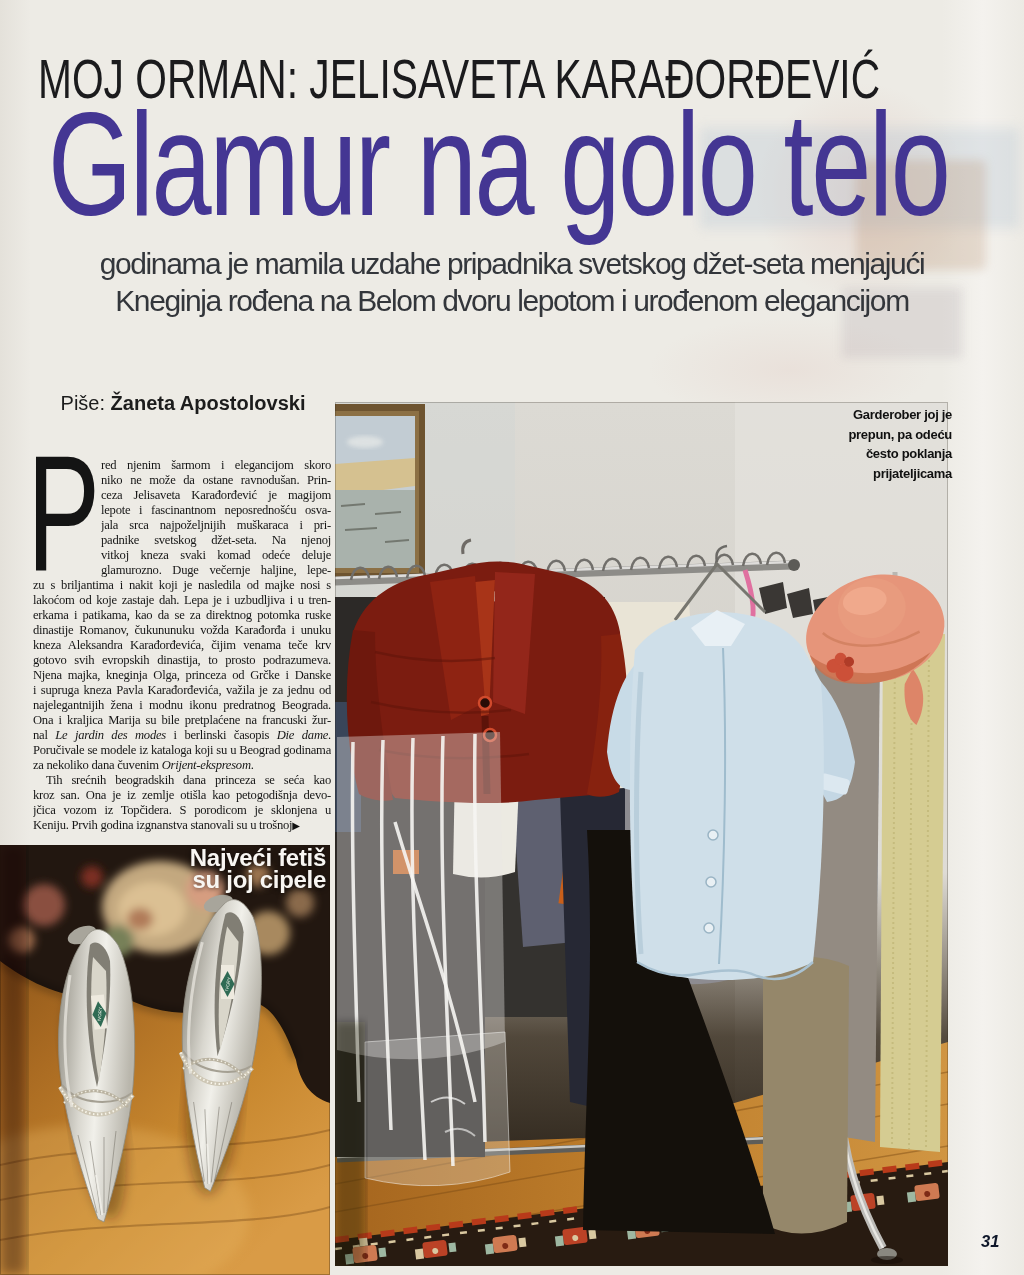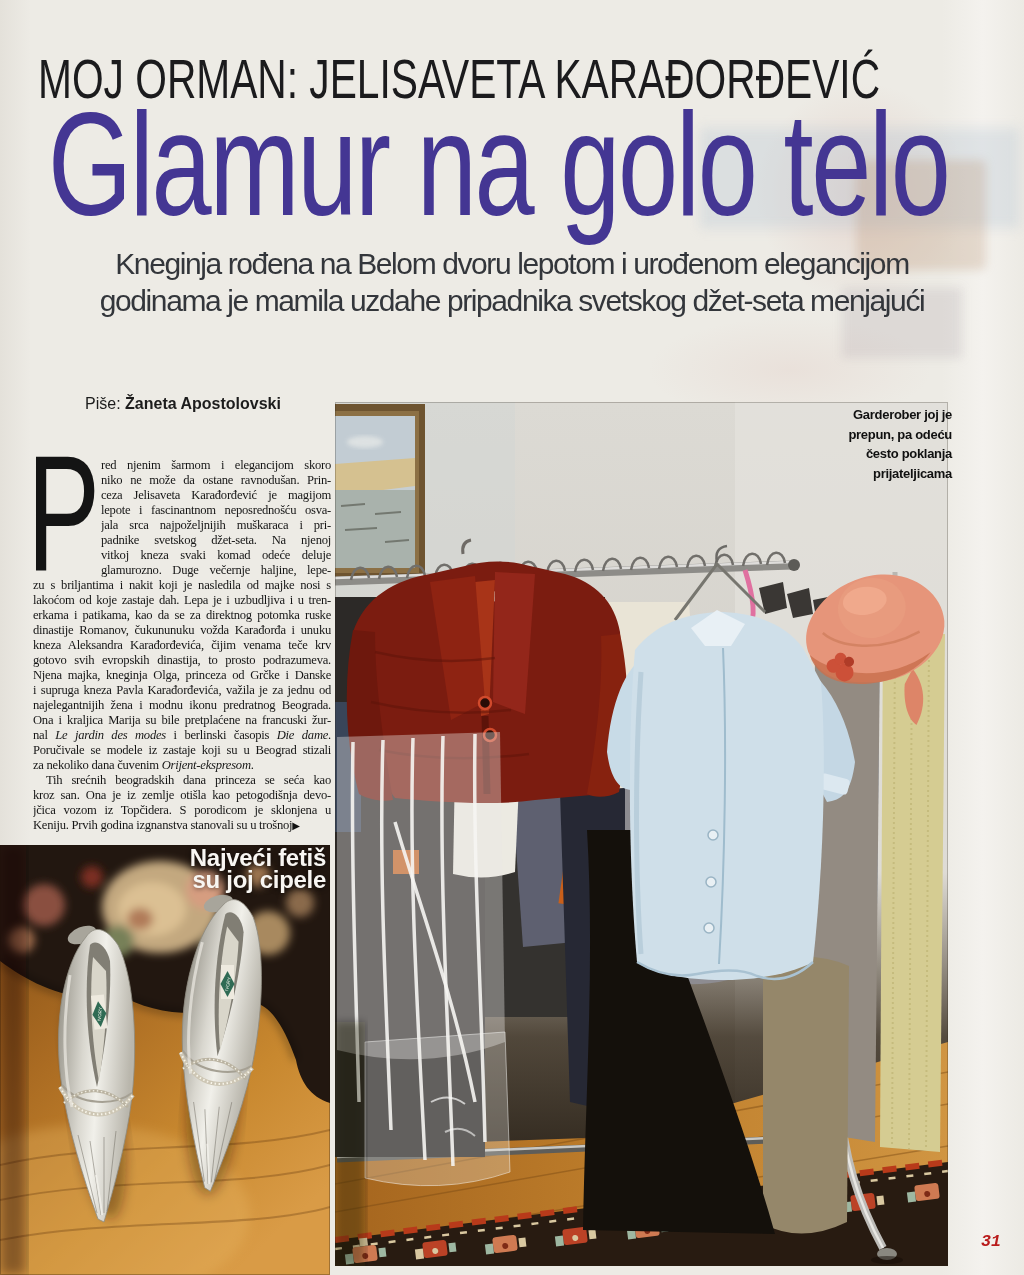--- a/index.html
+++ b/index.html
@@ -21,21 +21,21 @@
   #ghost-pink2{left:600px;top:300px;width:380px;height:140px;
     background:radial-gradient(closest-side, rgba(205,150,140,0.12), rgba(205,150,140,0) 75%);}
   
   #kicker{left:38px;top:52px;font-size:55px;line-height:1;color:var(--c-kicker);
     transform:scaleX(0.74);transform-origin:left top;white-space:nowrap;z-index:2;letter-spacing:0;}
   #headline{left:48px;top:92px;font-size:146px;line-height:1;color:var(--c-headline);
     transform:scaleX(0.74);transform-origin:left top;white-space:nowrap;letter-spacing:-3px;z-index:2;}
   #lede{left:20px;top:246px;width:984px;text-align:center;z-index:2;color:var(--c-lede);}
   #lede .ledeln{height:36.5px;line-height:36.5px;font-size:30px;letter-spacing:-1.4px;}
   
-  #byline{left:35px;top:394px;width:296px;text-align:center;font-size:16px;line-height:19px;color:#1c1c1c;z-index:2;}
+  #byline{left:35px;top:394px;width:296px;text-align:center;font-size:20px;line-height:19px;color:#1c1c1c;z-index:2;}
   #byline b{font-weight:bold;}
   
   #article{left:33px;top:452px;width:298px;z-index:2;color:var(--c-body);
     font-family:"Liberation Serif", serif;font-size:12.6px;letter-spacing:-0.25px;margin-top:6px;}
   .bl{height:15px;line-height:15px;text-align:justify;text-align-last:justify;overflow:hidden;white-space:nowrap;white-space:normal;}
   .bl.ind{margin-left:68px;}
   .bl.left{text-align-last:left;}
   .bl.pind{text-indent:13px;}
   .bl i{font-style:italic;}
   .flexline{display:flex;align-items:center;text-align:left;}
@@ -43,38 +43,38 @@
   #dropcap{left:27px;top:449px;z-index:2;}
   
   #rack-photo{left:335px;top:402px;width:613px;height:864px;overflow:hidden;z-index:1;background:#d8d6d0;}
   #shoes-photo{left:0;top:845px;width:330px;height:430px;overflow:hidden;z-index:1;background:#a8661e;}
   
   #rack-caption{right:72px;top:405px;width:160px;text-align:right;z-index:3;color:var(--c-caption-dark);}
   #rack-caption .capl{font-size:13px;line-height:19.5px;font-weight:bold;letter-spacing:-0.3px;}
   #shoes-caption{right:698px;top:847px;width:150px;text-align:right;z-index:3;color:var(--c-caption-light);
     text-shadow:0 1px 5px rgba(0,0,0,0.55);}
   #shoes-caption .capl{font-size:24px;line-height:21.5px;font-weight:bold;letter-spacing:-0.3px;}
-  #page-number{left:981px;top:1232px;z-index:3;font-family:Liberation Mono, monospace;
-    font-style:italic;font-weight:bold;font-size:16.5px;color:#b91c1c;text-align:center;}
+  #page-number{left:981px;top:1232px;z-index:3;font-family:Liberation Sans, sans-serif;
+    font-style:italic;font-weight:bold;font-size:16.5px;color:#0f172a;text-align:center;}
 </style>
 </head>
 <body>
 
 <div class="ghost" id="ghost-pink1"></div>
 <div class="ghost" id="ghost-blue"></div>
 <div class="ghost" id="ghost-text1"></div>
 <div class="ghost" id="ghost-text2"></div>
 <div class="ghost" id="ghost-pink2"></div>
 
 <div class="abs" id="kicker">MOJ ORMAN: JELISAVETA KARAĐORĐEVIĆ</div>
 <div class="abs" id="headline">Glamur na golo telo</div>
 
 <div class="abs" id="lede">
+    <div class="ledeln">godinama je mamila uzdahe pripadnika svetskog džet-seta menjajući</div>
     <div class="ledeln">Kneginja rođena na Belom dvoru lepotom i urođenom elegancijom</div>
-    <div class="ledeln">godinama je mamila uzdahe pripadnika svetskog džet-seta menjajući</div>
   </div>
 
 <div class="abs" id="byline">
   <div><span>Piše:</span> <b>Žaneta Apostolovski</b></div>
 </div>
 
 <svg class="abs" id="dropcap" width="78" height="126">
   <text x="0" y="121" font-family="Liberation Sans, sans-serif" font-size="166" fill="#141414" transform="scale(0.66,1)">P</text>
 </svg>
 
@@ -95,21 +95,21 @@
       <div class="bl">erkama i patikama, kao da se za direktnog potomka ruske</div>
       <div class="bl">dinastije Romanov, čukununuku vožda Karađorđa i unuku</div>
       <div class="bl">kneza Aleksandra Karađorđevića, čijim venama teče krv</div>
       <div class="bl">gotovo svih evropskih dinastija, to prosto podrazumeva.</div>
       <div class="bl">Njena majka, kneginja Olga, princeza od Grčke i Danske</div>
       <div class="bl">i supruga kneza Pavla Karađorđevića, važila je za jednu od</div>
       <div class="bl">najelegantnijih žena i modnu ikonu predratnog Beograda.</div>
       <div class="bl">Ona i kraljica Marija su bile pretplaćene na francuski žur-</div>
     </div>
   <div class="bl"><span>nal </span><i>Le jardin des modes</i><span> i berlinski časopis </span><i>Die dame</i><span>.</span></div>
-  <div class="bl">Poručivale se modele iz zastaje koji su u Beograd stizali</div>
+  <div class="bl">Poručivale se modele iz kataloga koji su u Beograd godinama</div>
   <div class="bl left"><span>za nekoliko dana čuvenim </span><i>Orijent-ekspresom</i><span>.</span></div>
   <div class="bl pind">Tih srećnih beogradskih dana princeza se seća kao</div>
   <div>
       <div class="bl">kroz san. Ona je iz zemlje otišla kao petogodišnja devo-</div>
       <div class="bl">jčica vozom iz Topčidera. S porodicom je sklonjena u</div>
     </div>
   <div class="bl left flexline">
     <span>Keniju. Prvih godina izgnanstva stanovali su u trošnoj</span>
     <span class="arrow">▶</span>
   </div>

